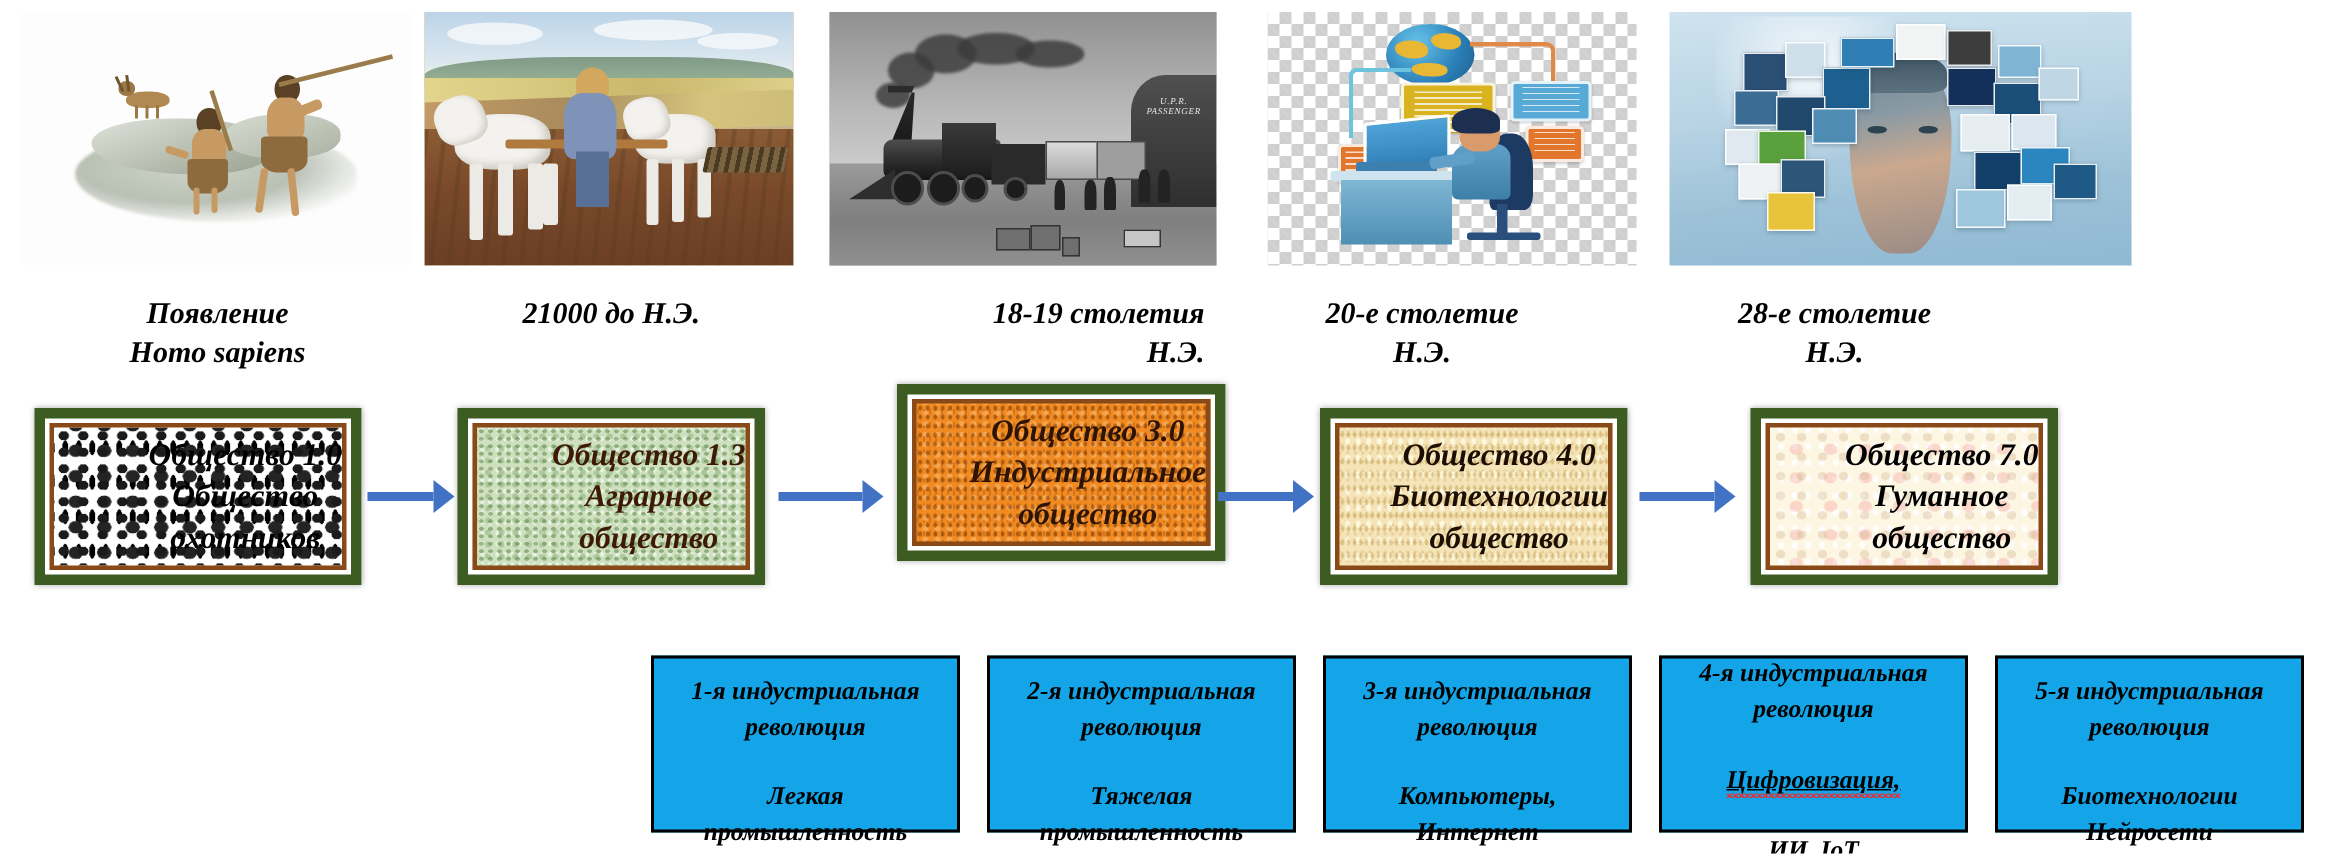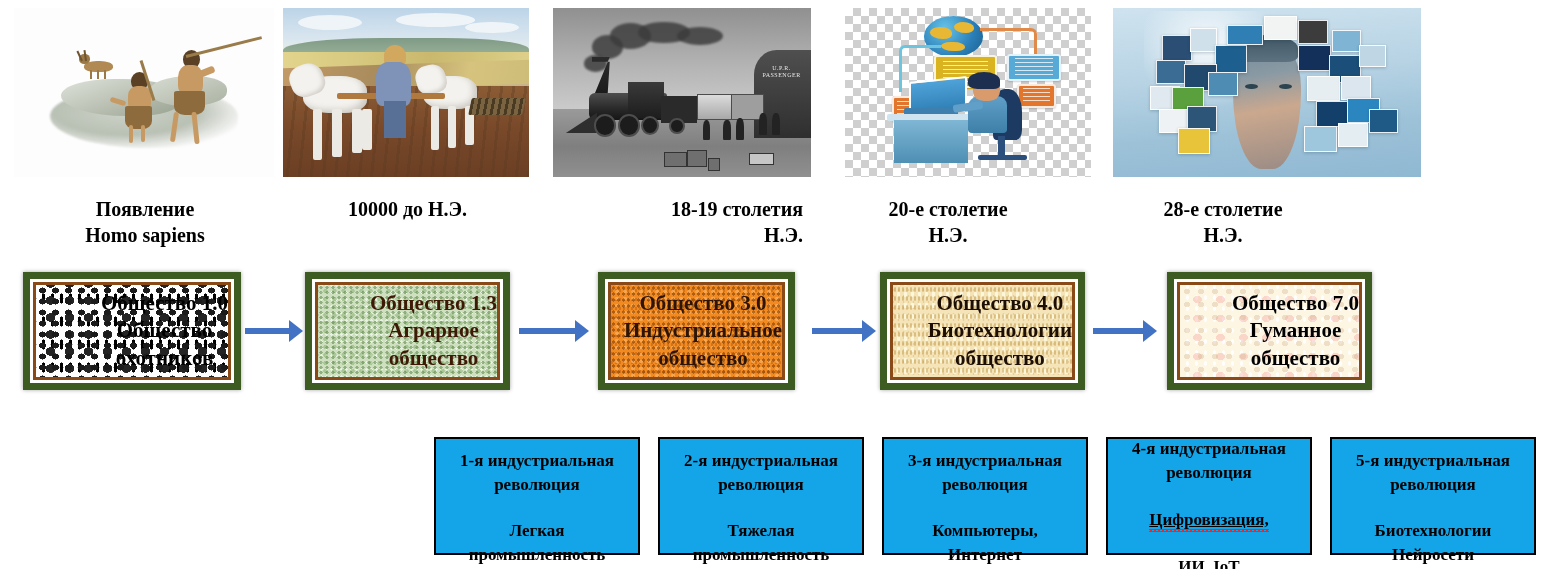--- a/index.html
+++ b/index.html
@@ -12,20 +12,21 @@
     width: 1553px;
     height: 569px;
     position: relative;
     overflow: hidden;
     font-family: "Liberation Serif", "DejaVu Serif", serif;
   }
   .stage {
     position: relative;
     width: 1553px;
     height: 569px;
+    font-style: italic;
   }
 
   
   .photo {
     position: absolute;
     overflow: hidden;
     background: #ffffff;
   }
 
   
@@ -745,21 +746,21 @@
     <div class="tile" style="left:74%; top:40%; width:9%;  height:13%; background:#dbe6ee;"></div>
     <div class="tile" style="left:66%; top:55%; width:10%; height:14%; background:#12406b;"></div>
     <div class="tile" style="left:76%; top:53%; width:10%; height:14%; background:#2b86c0;"></div>
     <div class="tile" style="left:62%; top:70%; width:10%; height:14%; background:#9ec7dd;"></div>
     <div class="tile" style="left:73%; top:68%; width:9%;  height:13%; background:#e4edf2;"></div>
     <div class="tile" style="left:83%; top:60%; width:9%;  height:13%; background:#1f5a86;"></div>
   </div>
 
   <div class="era-label" style="left:30px; top:196px; width:230px;">Появление
 Homo sapiens</div>
-  <div class="era-label" style="left:290px; top:196px; width:235px;">10000 до Н.Э.</div>
+  <div class="era-label" style="left:290px; top:196px; width:235px;">21000 до Н.Э.</div>
   <div class="era-label" style="left:553px; top:196px; width:250px;text-align:right;">18-19 столетия
 Н.Э.</div>
   <div class="era-label" style="left:823px; top:196px; width:250px;">20-е столетие
 Н.Э.</div>
   <div class="era-label" style="left:1098px; top:196px; width:250px;">28-е столетие
 Н.Э.</div>
 
   <div class="society-box" style="left:23px; top:272px; width:218px; height:118px;">
     <div class="society-inner tex-speckle">
       <div class="society-text" style="color:#000000;">
@@ -783,21 +784,21 @@
         <span>общество</span>
       </div>
     </div>
   </div>
 
   <div class="arrow" style="left:519px; top:320px; width:70px;">
     <div class="shaft"></div>
       <div class="head"></div>
   </div>
 
-  <div class="society-box" style="left:598px; top:272px; width:197px; height:118px;">
+  <div class="society-box" style="left:598px; top:256px; width:219px; height:118px;">
     <div class="society-inner tex-orange">
       <div class="society-text" style="color:#2E1405;">
         <span>Общество 3.0</span><br>
         <span>Индустриальное</span><br>
         <span>общество</span>
       </div>
     </div>
   </div>
 
   <div class="arrow" style="left:812px; top:320px; width:64px;">

